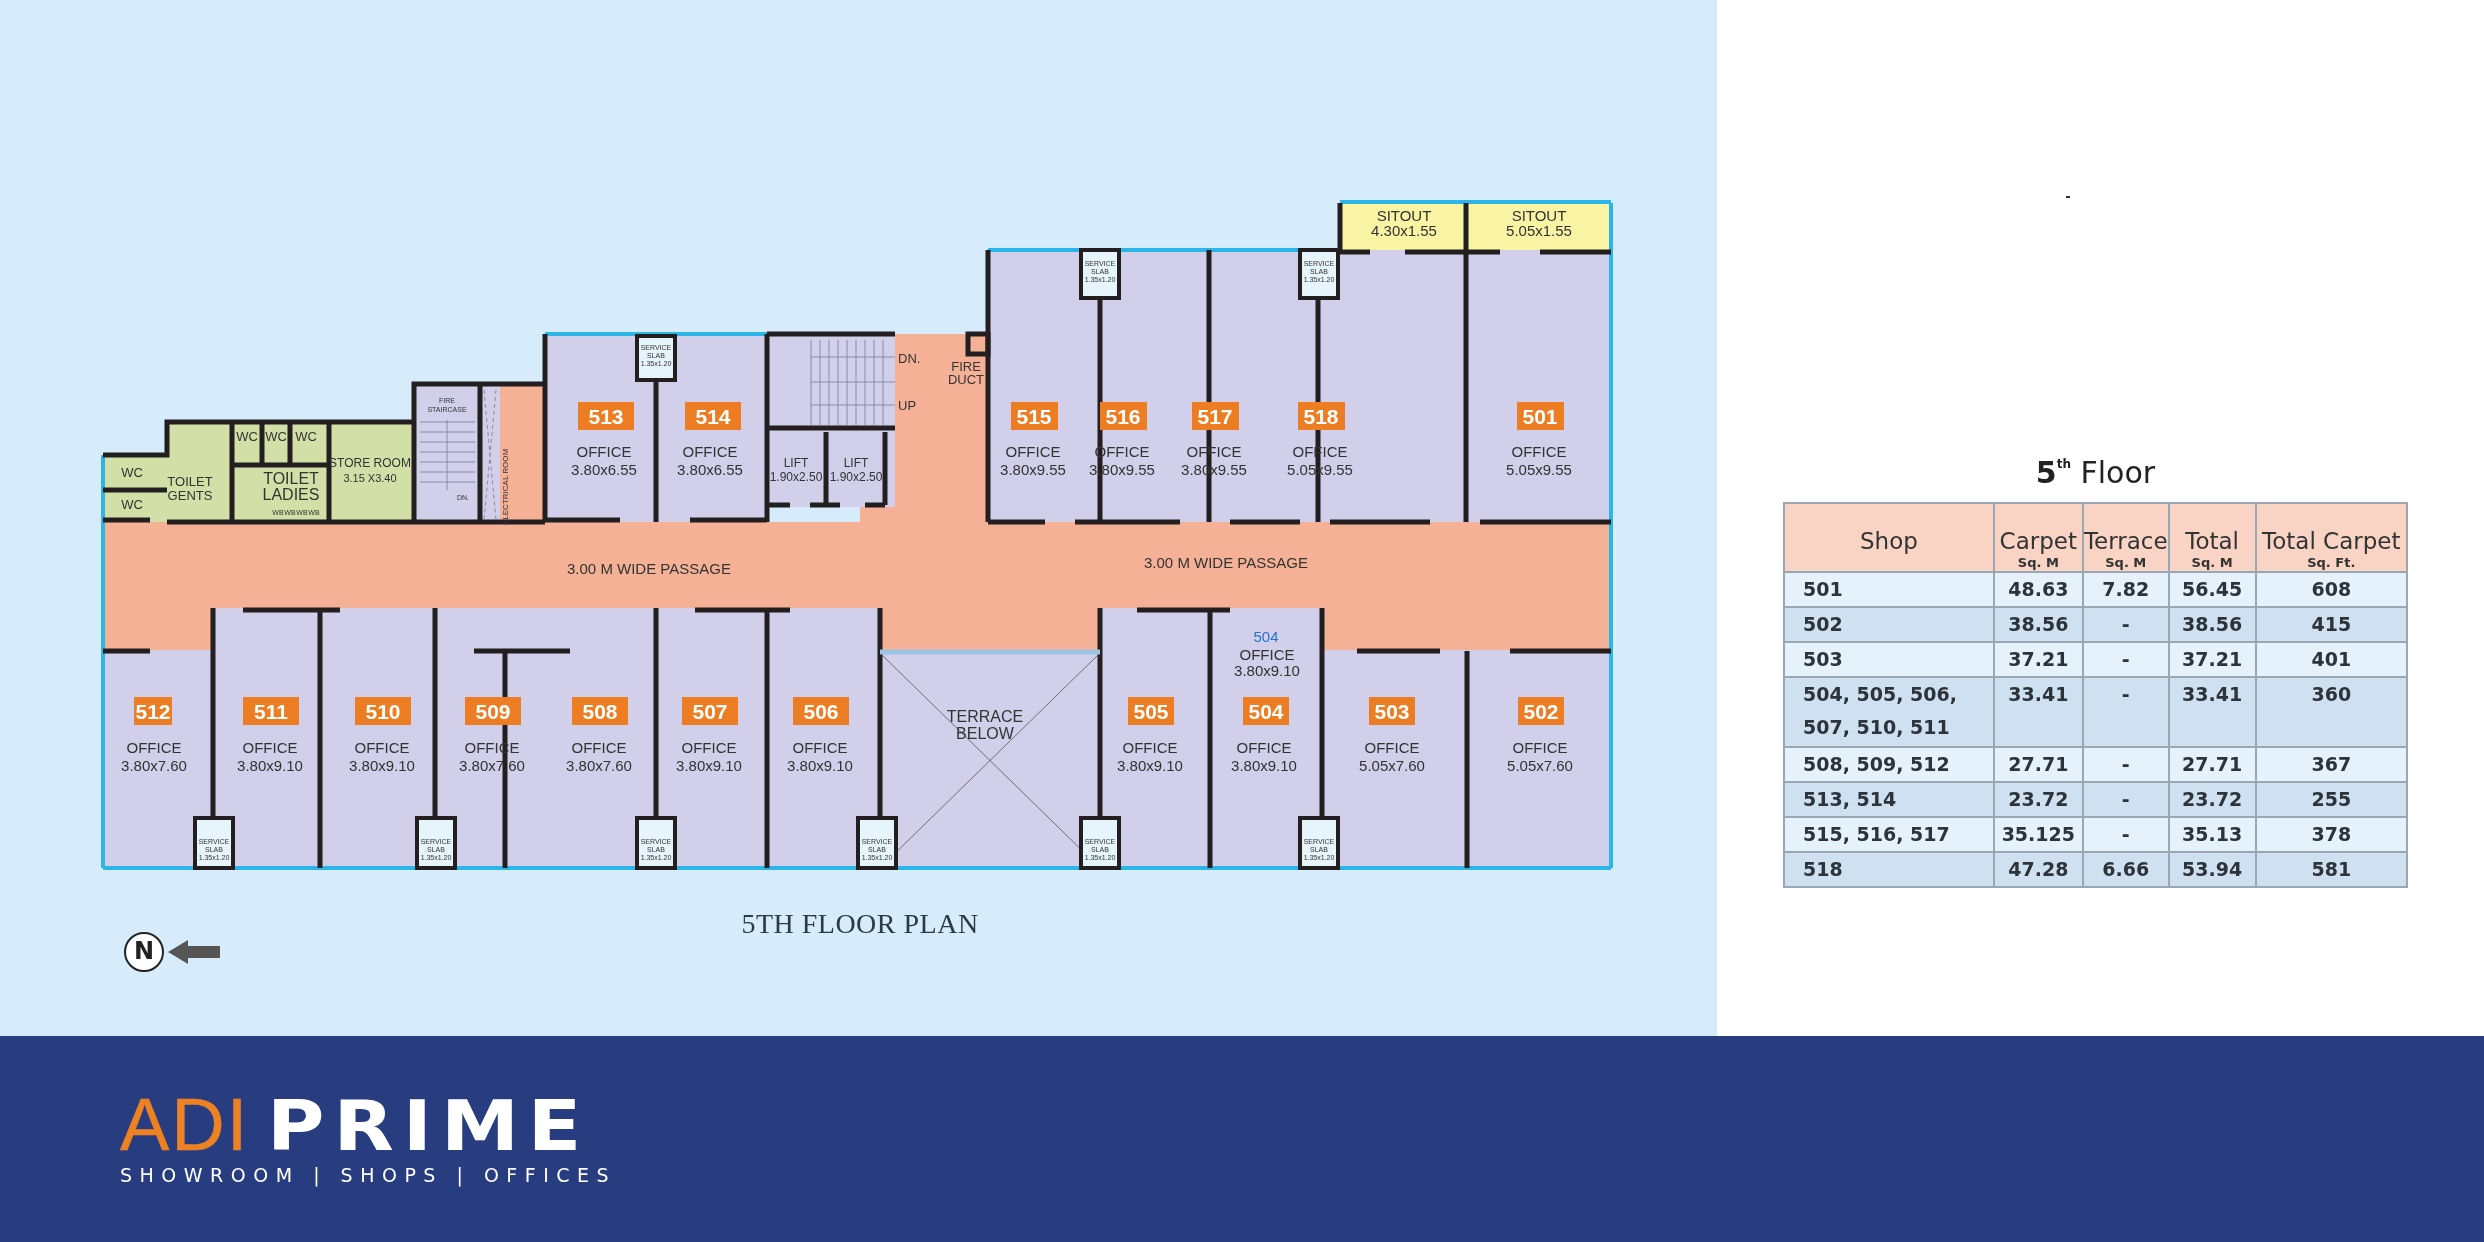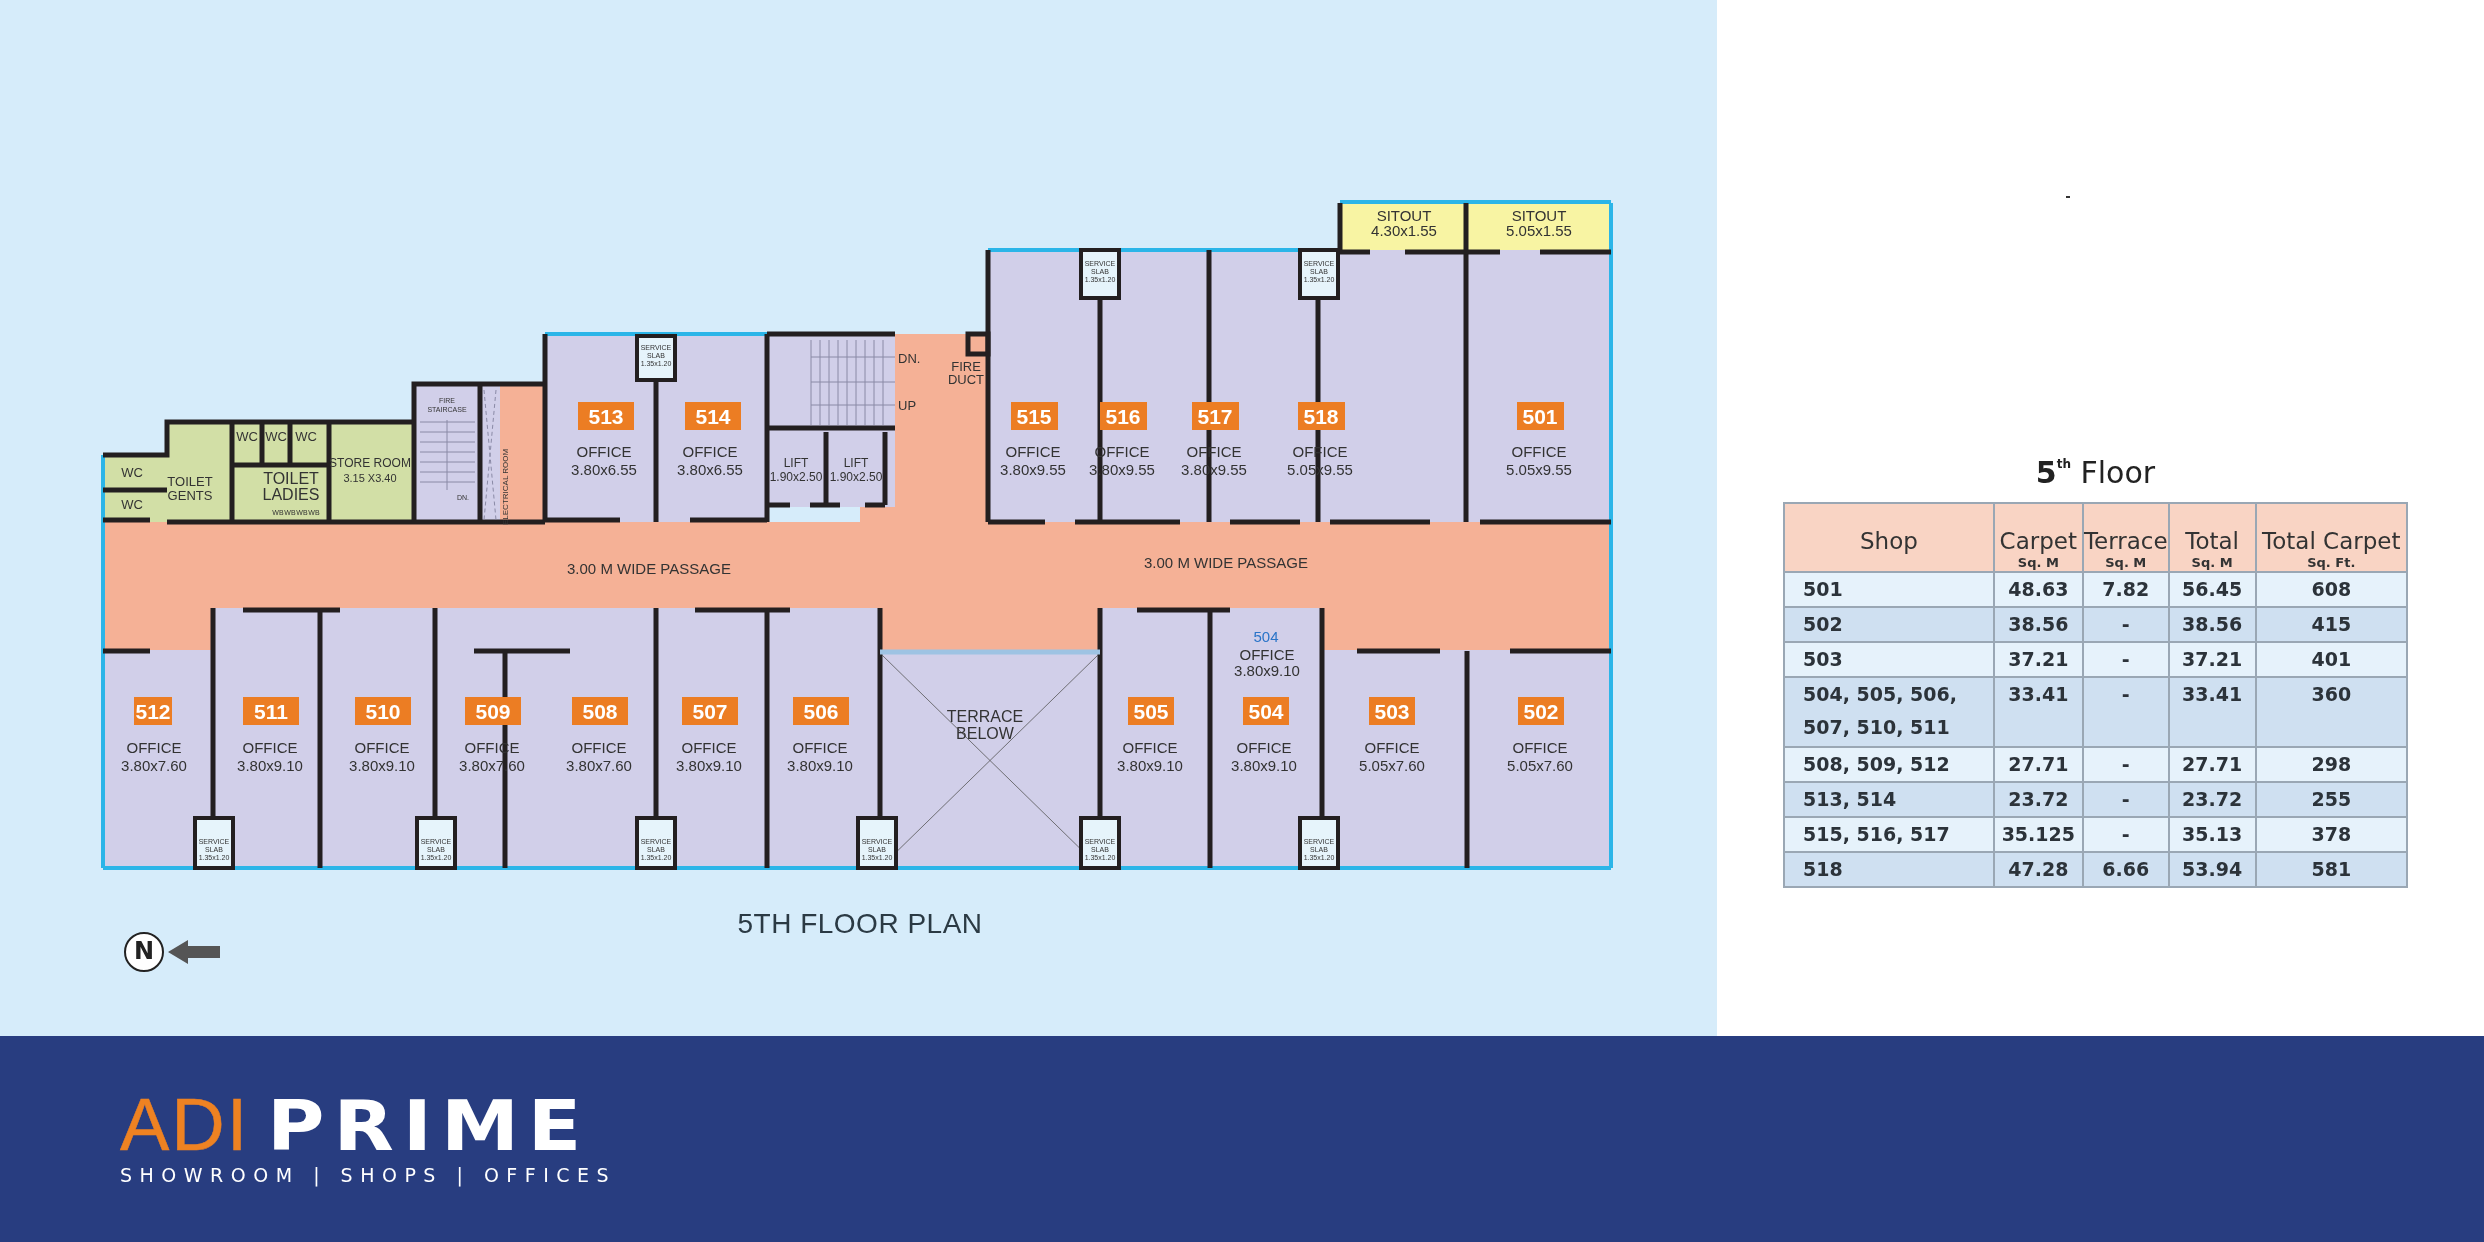--- a/index.html
+++ b/index.html
@@ -3,21 +3,21 @@
 <meta charset="utf-8">
 <style>
   * { box-sizing: border-box; margin: 0; padding: 0; }
   html, body { width: 2484px; height: 1242px; overflow: hidden; background: #ffffff; }
   body { position: relative; font-family: "Liberation Sans", sans-serif; color: #333; }
 
   #plan-panel { position: absolute; left: 0; top: 0; width: 1717px; height: 1036px; background: #d6ecfa; }
   #plan-svg { position: absolute; left: 0; top: 0; width: 1717px; height: 1036px; }
   #plan-svg text { font-family: "Liberation Sans", sans-serif; }
 
-  #plan-title { position: absolute; left: 700px; top: 908px; width: 320px; text-align: center; font-family: Liberation Sans, sans-serif; font-size: 28px; color: #2b3a44; letter-spacing: 0.5px; }
+  #plan-title { position: absolute; left: 700px; top: 908px; width: 320px; text-align: center; font-family: Liberation Serif, serif; font-size: 28px; color: #2b3a44; letter-spacing: 0.5px; }
 
   #north { position: absolute; left: 124px; top: 932px; width: 96px; height: 40px; }
   #north .circle { position: absolute; left: 0; top: 0; width: 40px; height: 40px; border: 2.5px solid #222; border-radius: 50%; background: #fff; text-align: center; line-height: 35px; font-weight: bold; font-size: 24px; color: #222; font-family: "DejaVu Sans", sans-serif; }
   #north .arrow { position: absolute; left: 44px; top: 6px; width: 52px; height: 28px; }
 
   #right-panel { position: absolute; left: 1717px; top: 0; width: 767px; height: 1036px; background: #ffffff; }
   #right-dash { position: absolute; left: 2066px; top: 196px; width: 4px; height: 2px; background: #333; }
 
   #table-title { position: absolute; left: 1783px; top: 455px; width: 625px; text-align: center; font-family: "DejaVu Sans", sans-serif; font-size: 30px; color: #222; }
   #table-title .num { font-weight: bold; }
@@ -512,21 +512,21 @@
       <td>33.41</td>
       <td>-</td>
       <td>33.41</td>
       <td>360</td>
     </tr>
     <tr class="odd">
       <td class="shop">508, 509, 512</td>
       <td>27.71</td>
       <td>-</td>
       <td>27.71</td>
-      <td>298</td>
+      <td>367</td>
     </tr>
     <tr class="even">
       <td class="shop">513, 514</td>
       <td>23.72</td>
       <td>-</td>
       <td>23.72</td>
       <td>255</td>
     </tr>
     <tr class="odd">
       <td class="shop">515, 516, 517</td>

